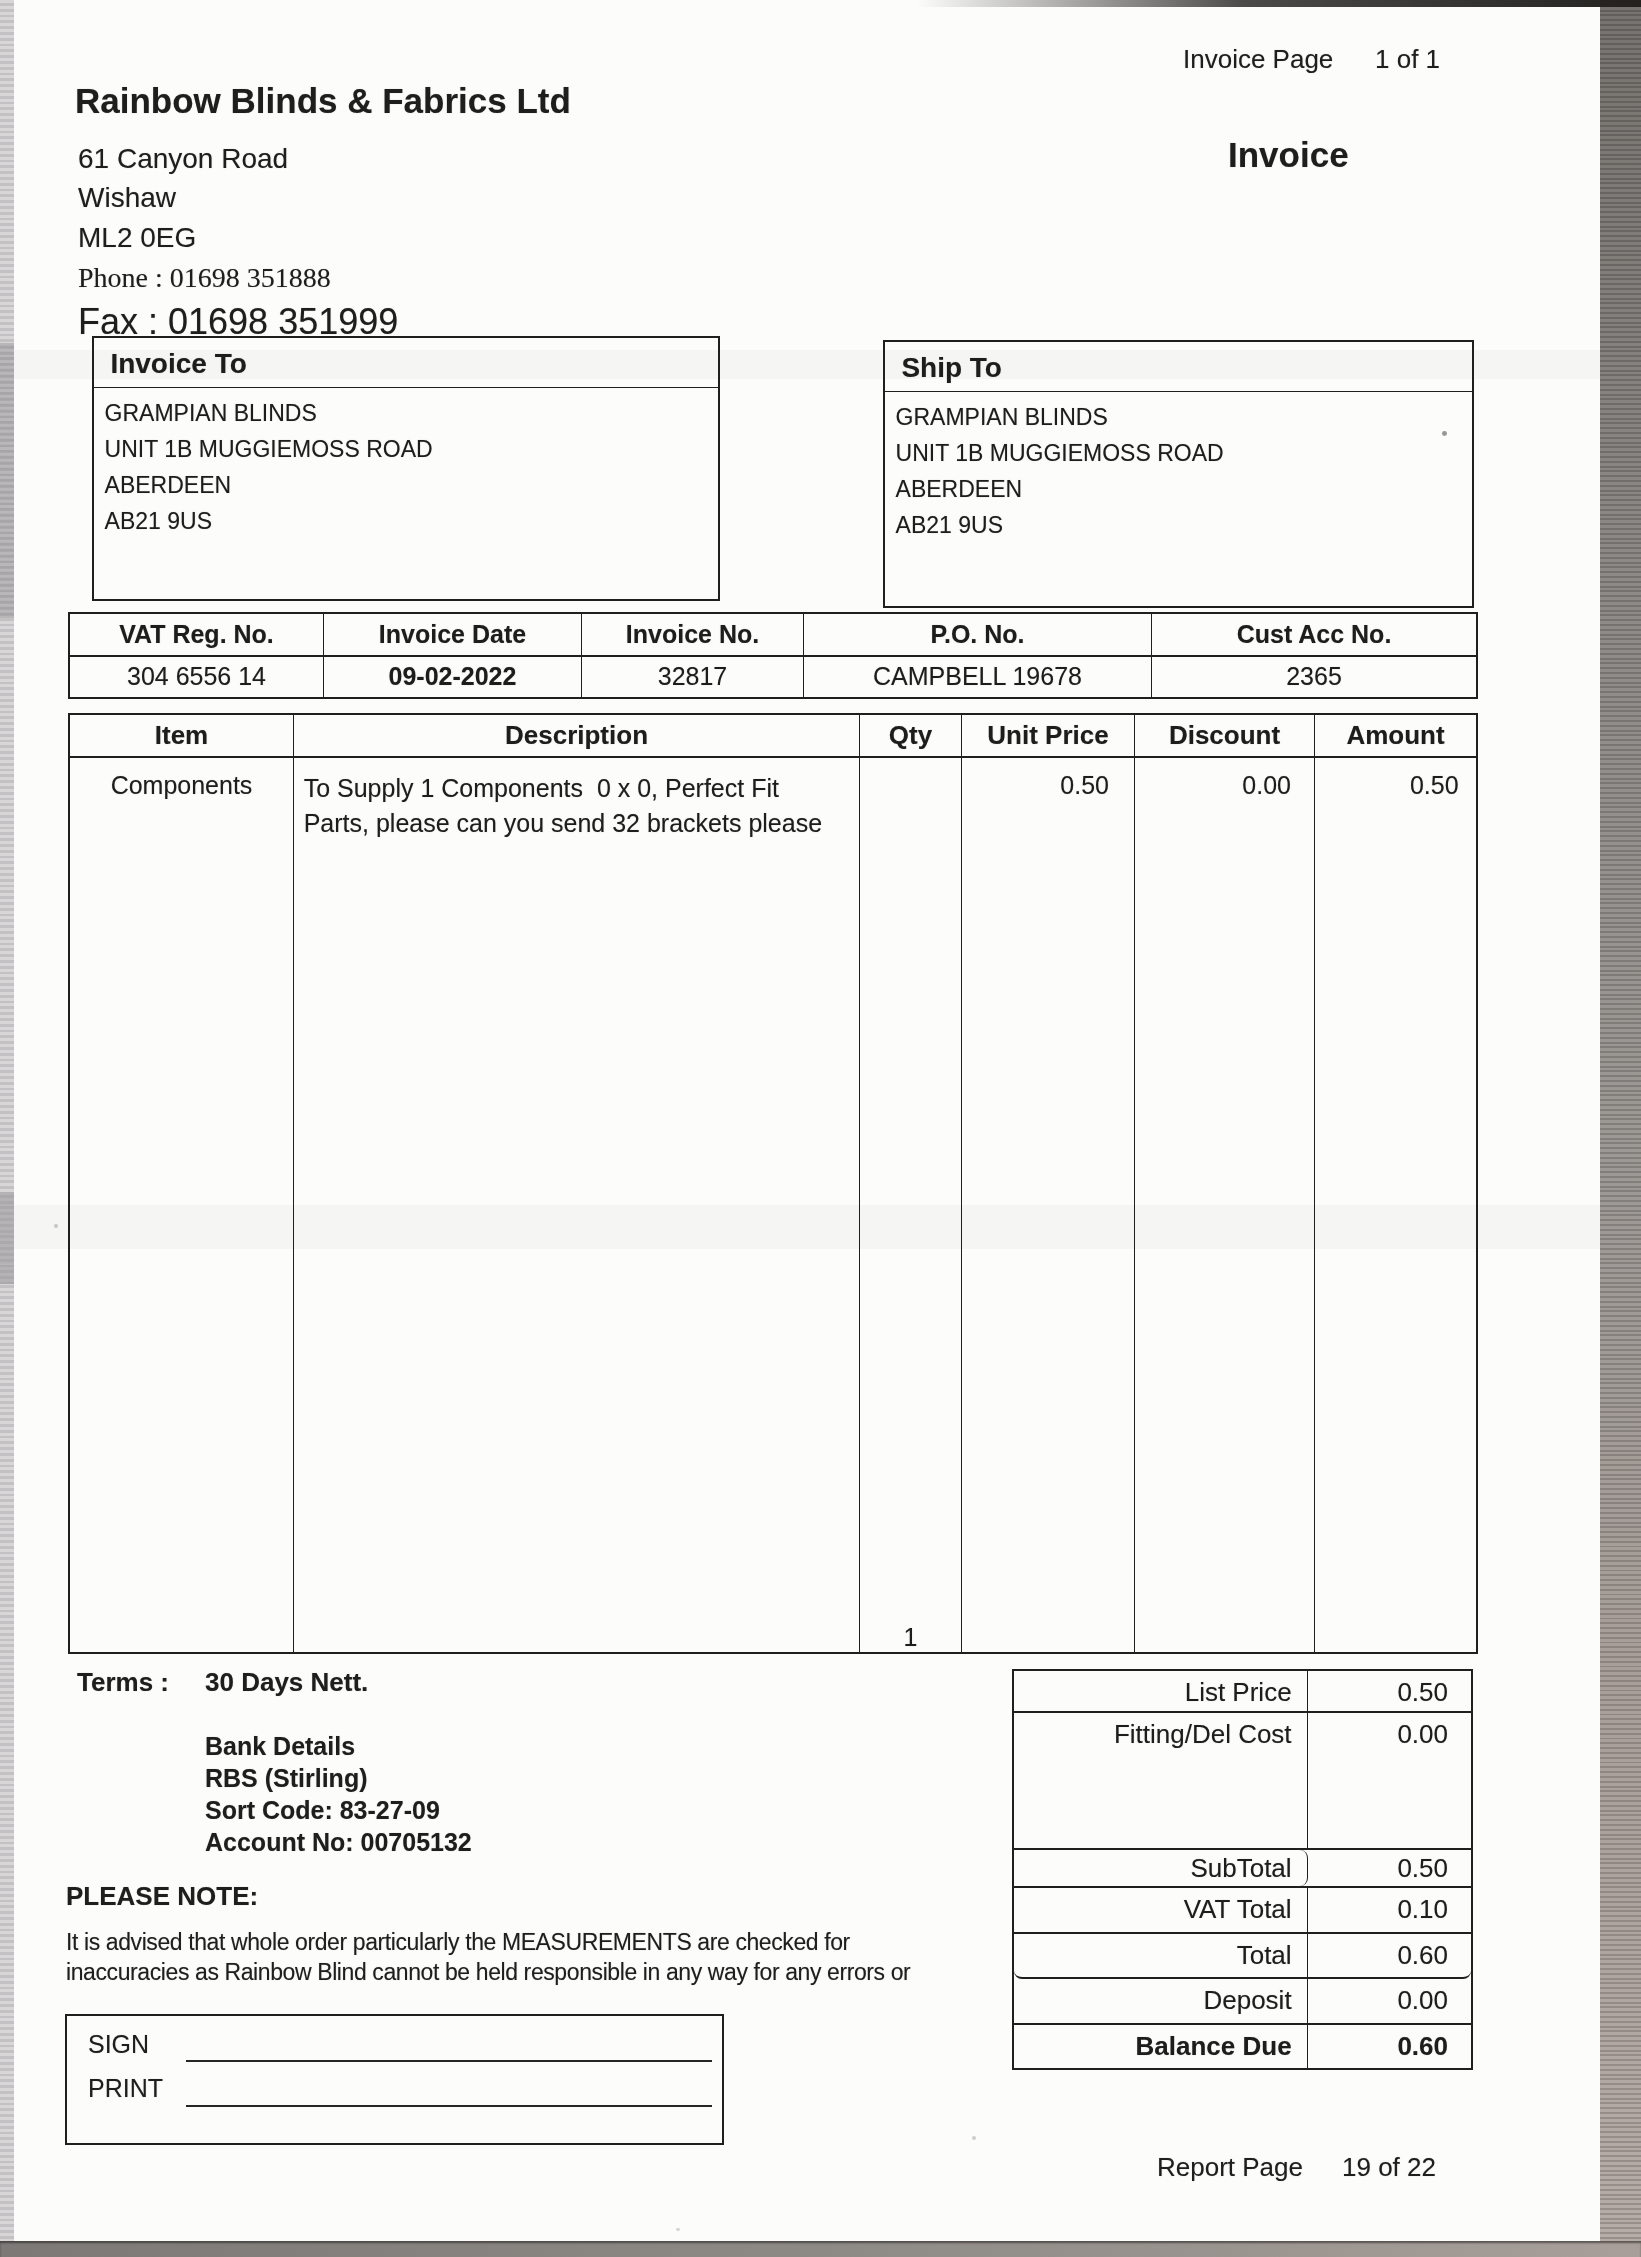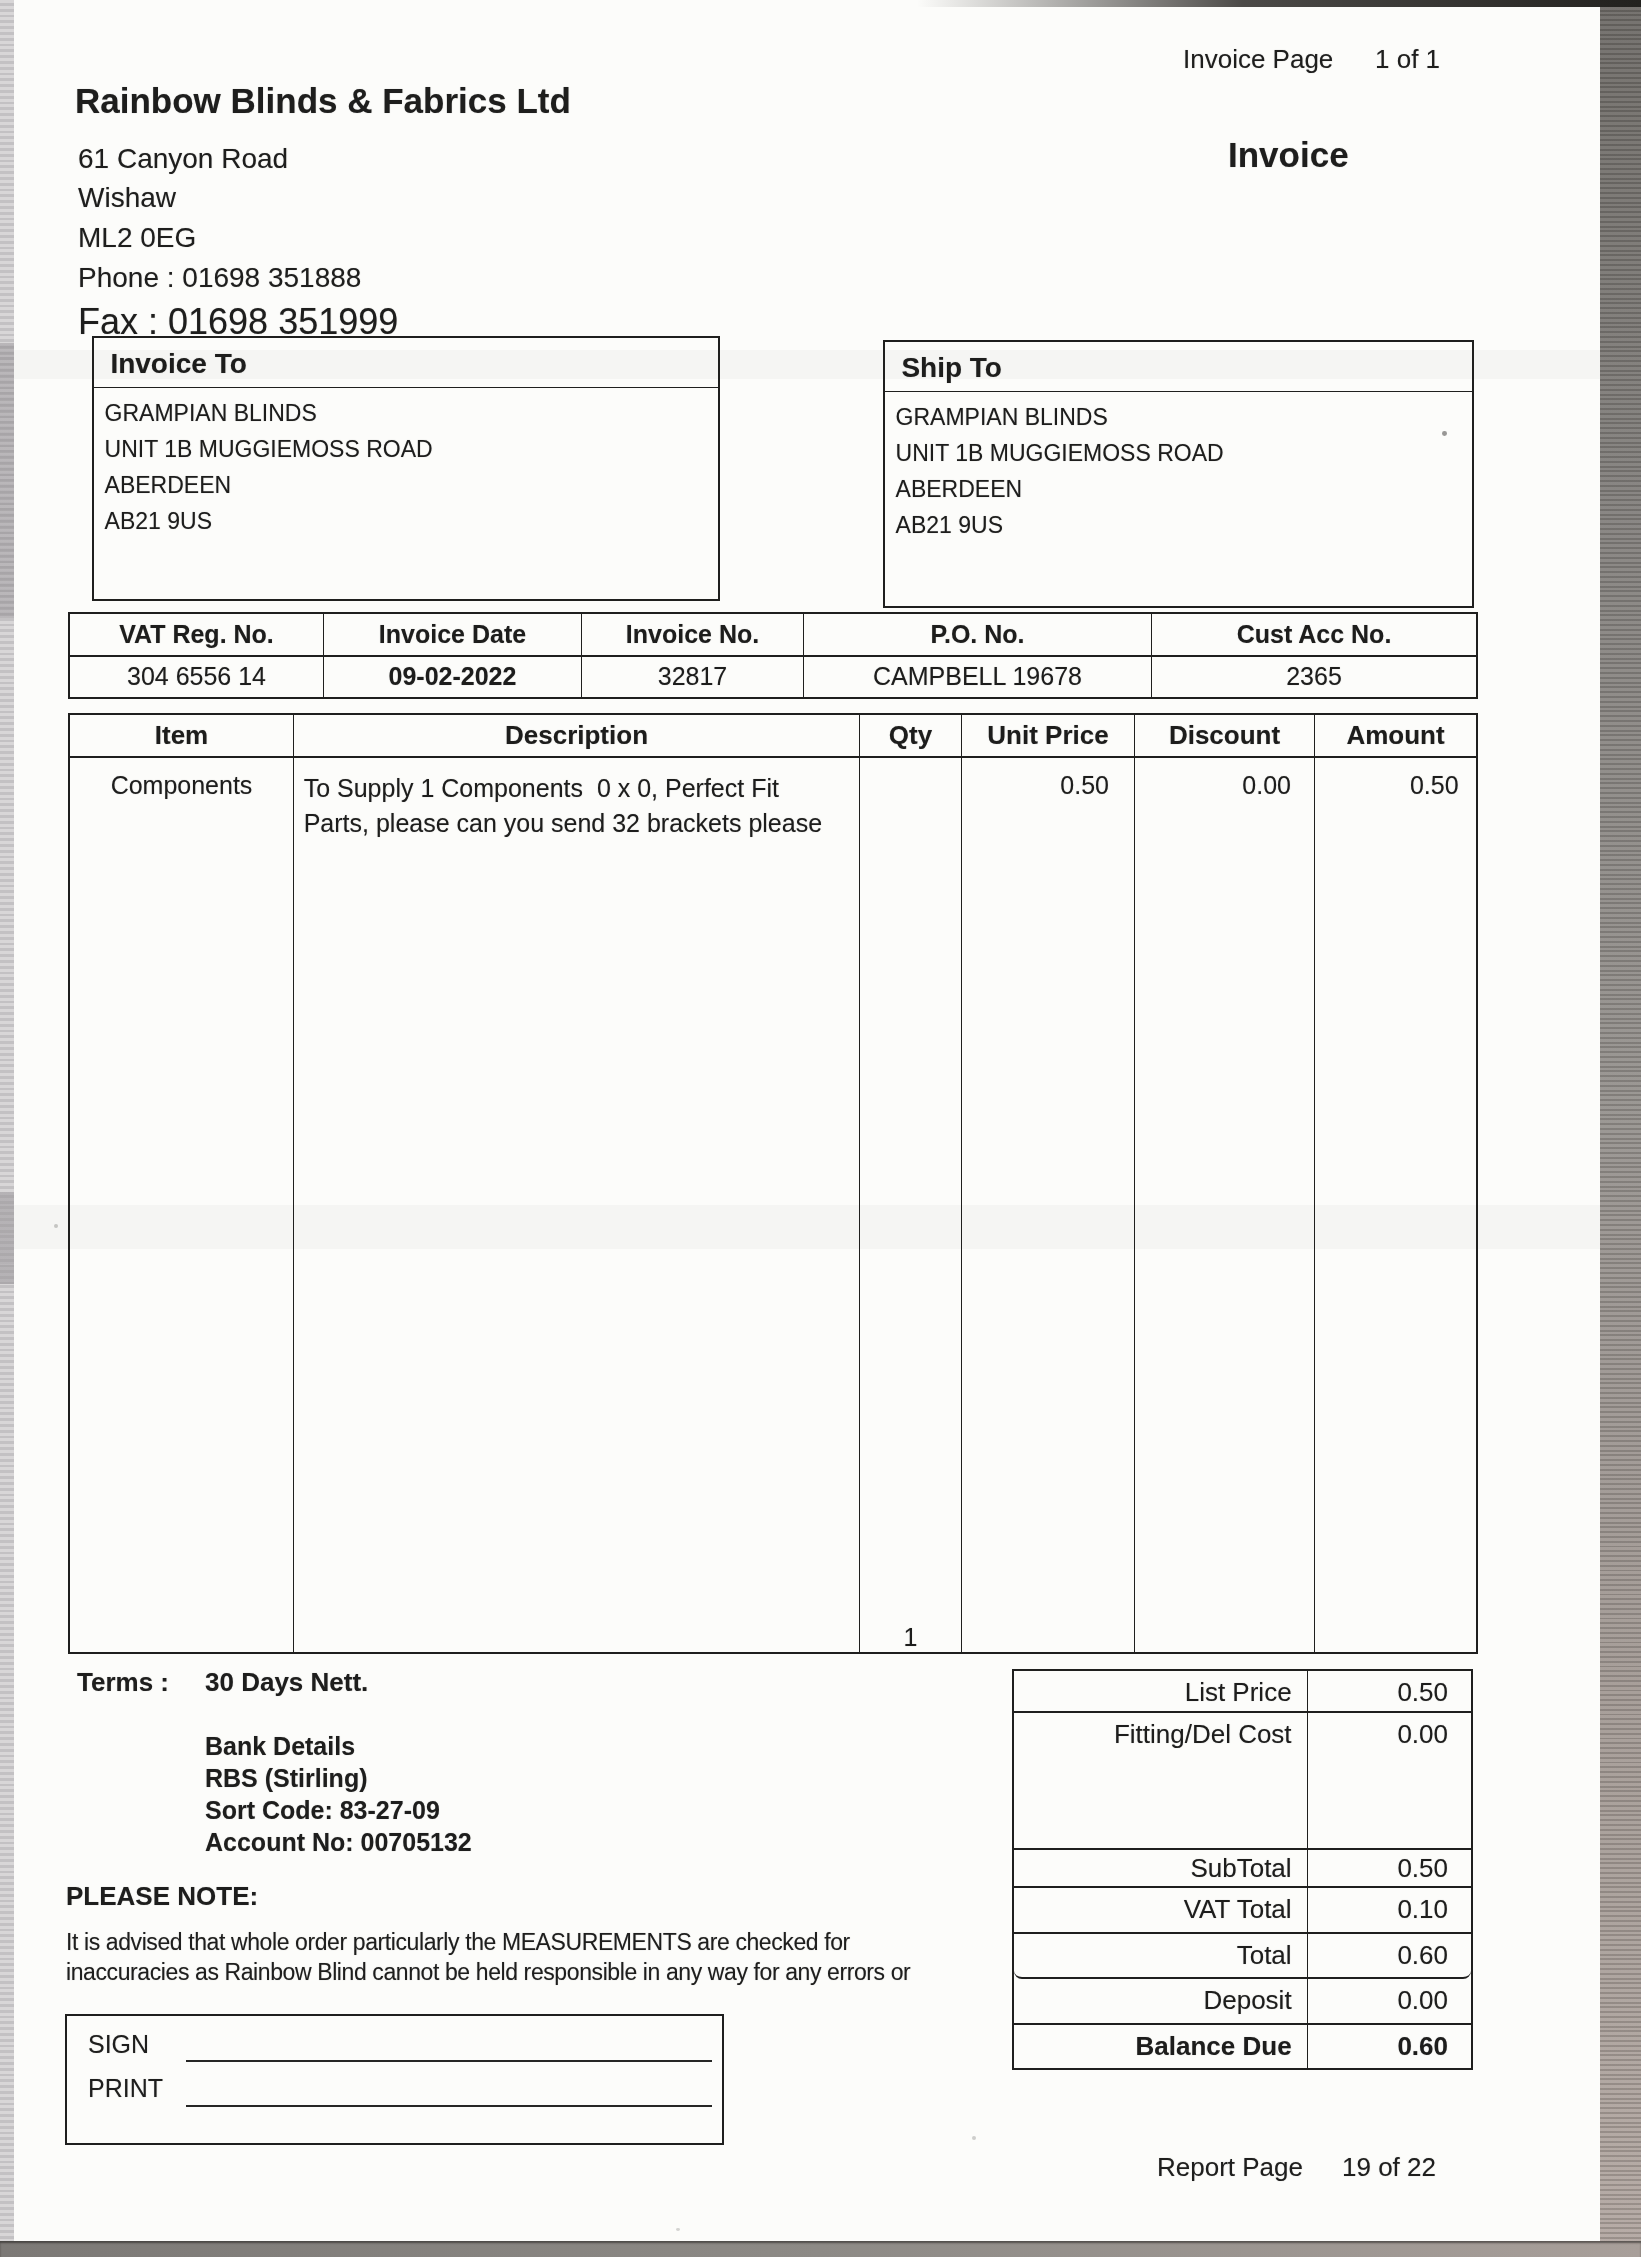--- a/index.html
+++ b/index.html
@@ -73,21 +73,21 @@
 
 <div id="scan">
 
   <div class="edge streak" style="top:350px; height:29px;"></div>
   <div class="edge streak" style="top:1205px; height:44px;"></div>
 
   <div class="txt b" style="left:75px; top:81px; font-size:35px;">Rainbow Blinds &amp; Fabrics Ltd</div>
   <div class="txt" style="left:78px; top:143px; font-size:28px;">61 Canyon Road</div>
   <div class="txt" style="left:78px; top:182px; font-size:28px;">Wishaw</div>
   <div class="txt" style="left:78px; top:222px; font-size:28px;">ML2 0EG</div>
-  <div class="txt" style="left:78px; top:262px; font-size:28px;">Phone : 01698 351888</div>
+  <div class="txt" style="left:78px; top:262px; font-size:28px;font-family:Liberation Serif, serif;">Phone : 01698 351888</div>
   <div class="txt" style="left:78px; top:301px; font-size:36px;">Fax : 01698 351999</div>
 
   <div class="txt" style="left:1183px; top:44px; font-size:26px;">Invoice Page</div>
   <div class="txt" style="left:1375px; top:44px; font-size:26px;">1 of 1</div>
   <div class="txt b" style="left:1228px; top:135px; font-size:35px;">Invoice</div>
 
   <div class="addr-box" style="left:92px; top:336px; width:628px; height:265px;">
     <div class="addr-head">Invoice To</div>
     <div class="addr-lines"><div>GRAMPIAN BLINDS</div><div>UNIT 1B MUGGIEMOSS ROAD</div><div>ABERDEEN</div><div>AB21 9US</div></div>
   </div>
@@ -165,21 +165,21 @@
   <div class="totals">
     <div class="trow" style="height:42px;">
       <div class="tlabel">List Price</div>
       <div class="tvalue">0.50</div>
     </div>
     <div class="trow" style="height:137px;">
       <div class="tlabel">Fitting/Del Cost</div>
       <div class="tvalue">0.00</div>
     </div>
     <div class="trow" style="height:38px;">
-      <div class="tlabel" style="padding-top:2.9px;">SubTotal</div>
+      <div class="tlabel" style="padding-top:2.9px;border-radius:8px;">SubTotal</div>
       <div class="tvalue" style="padding-top:2.9px;">0.50</div>
     </div>
     <div class="trow" style="height:46px;">
       <div class="tlabel">VAT Total</div>
       <div class="tvalue">0.10</div>
     </div>
     <div class="trow" style="height:45px;border-radius:8px;">
       <div class="tlabel">Total</div>
       <div class="tvalue">0.60</div>
     </div>

